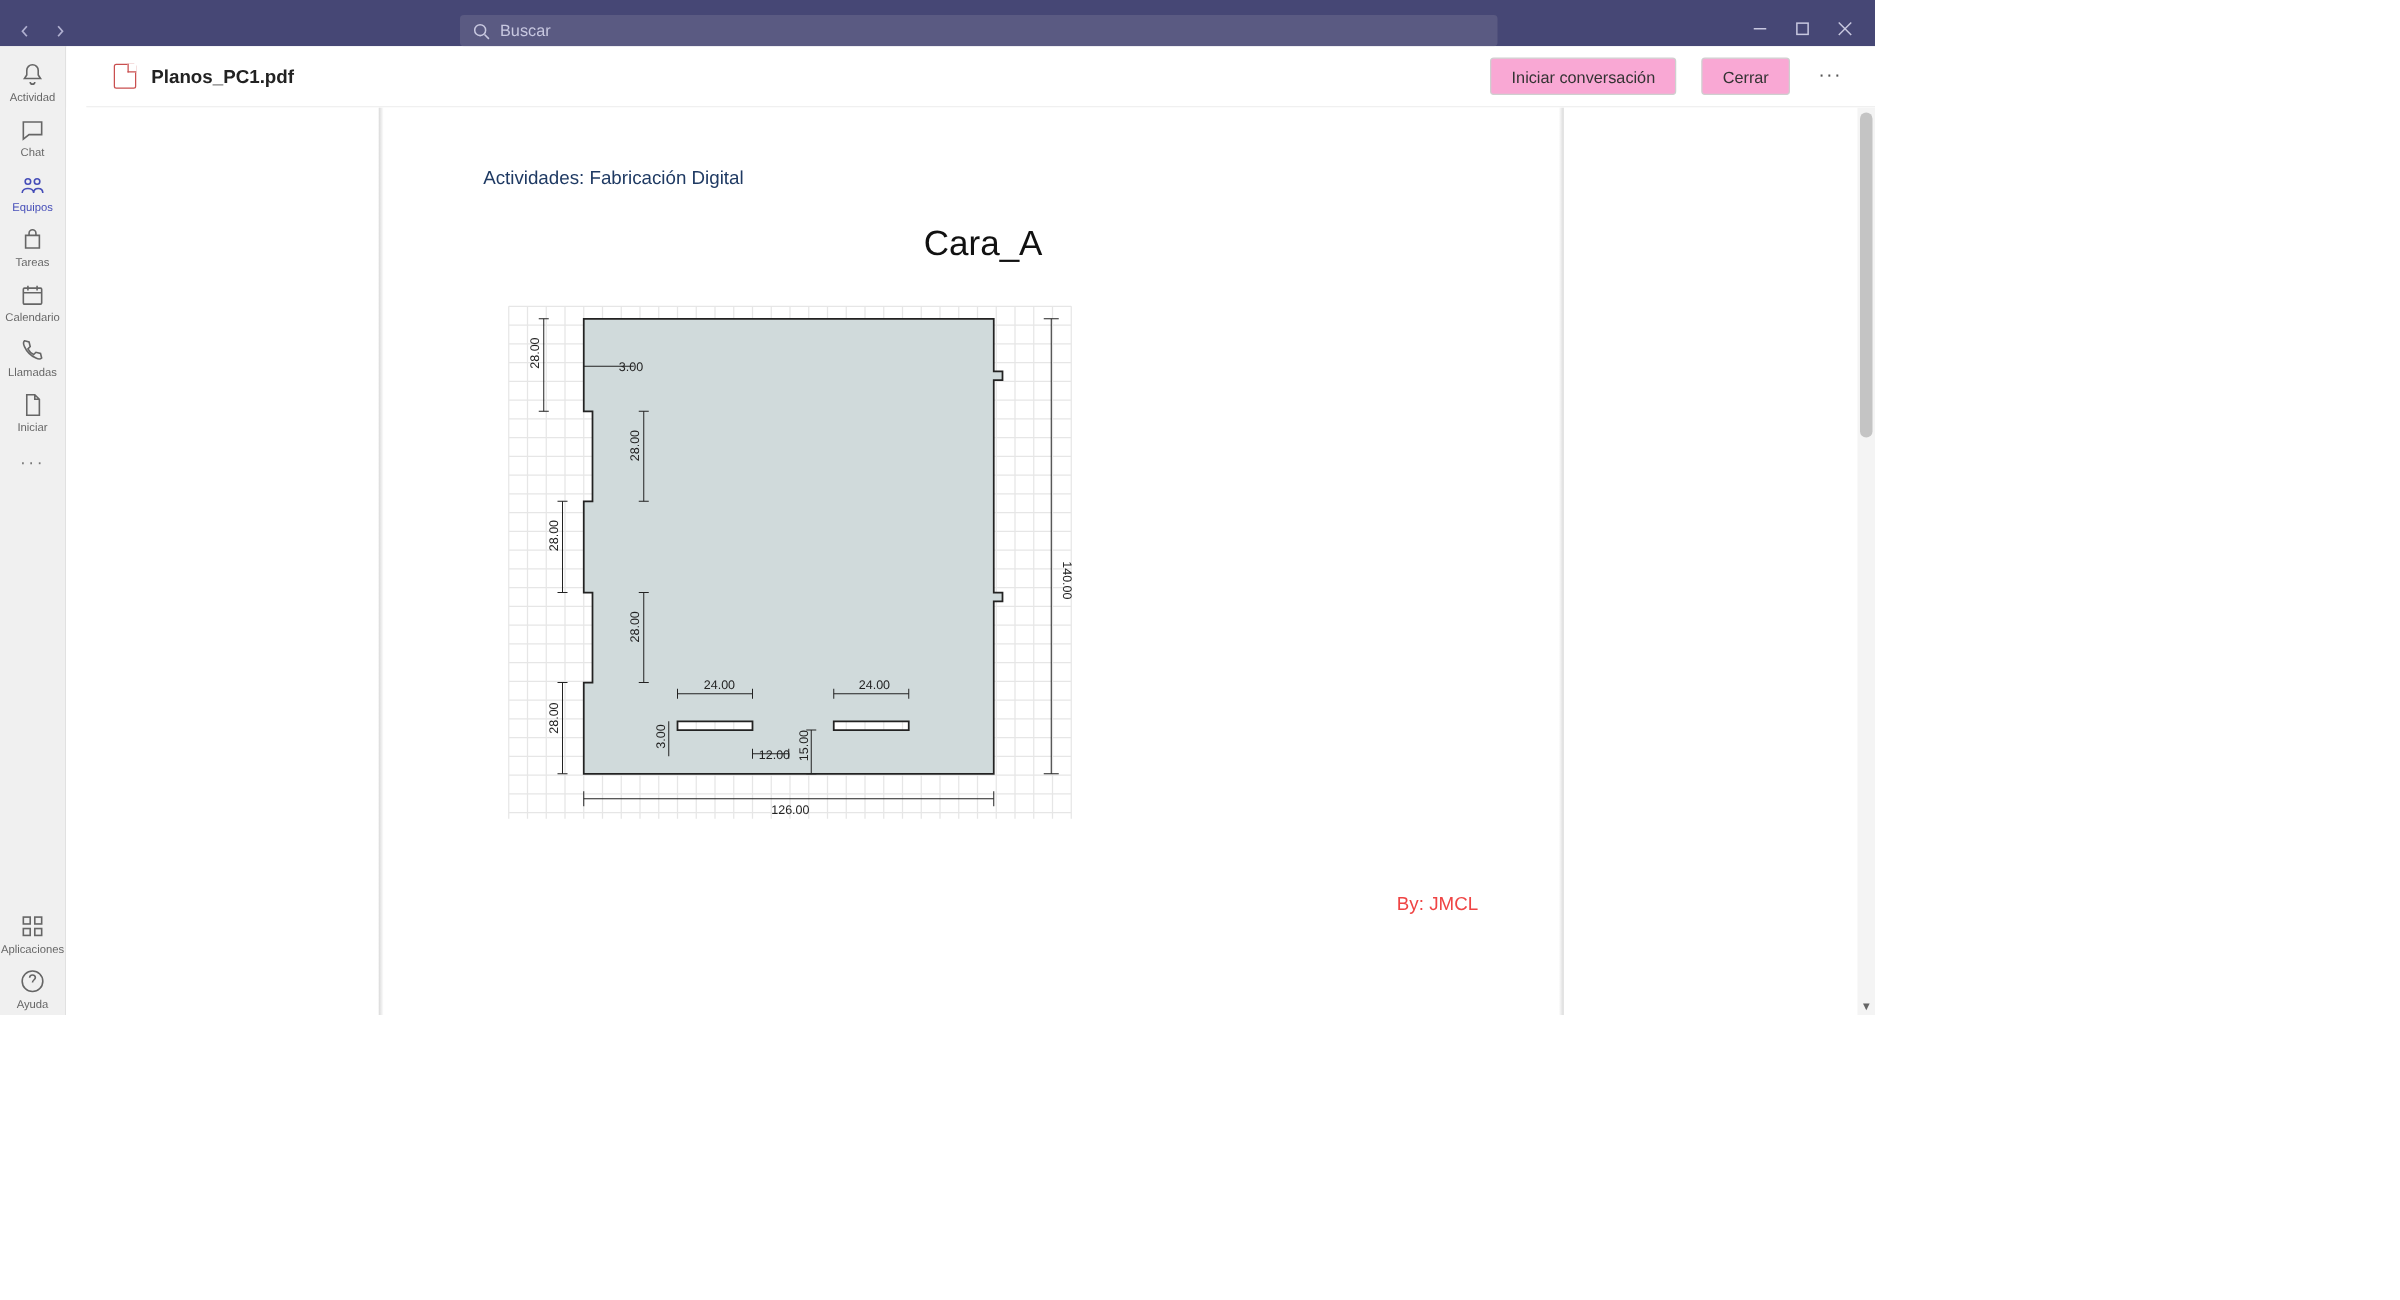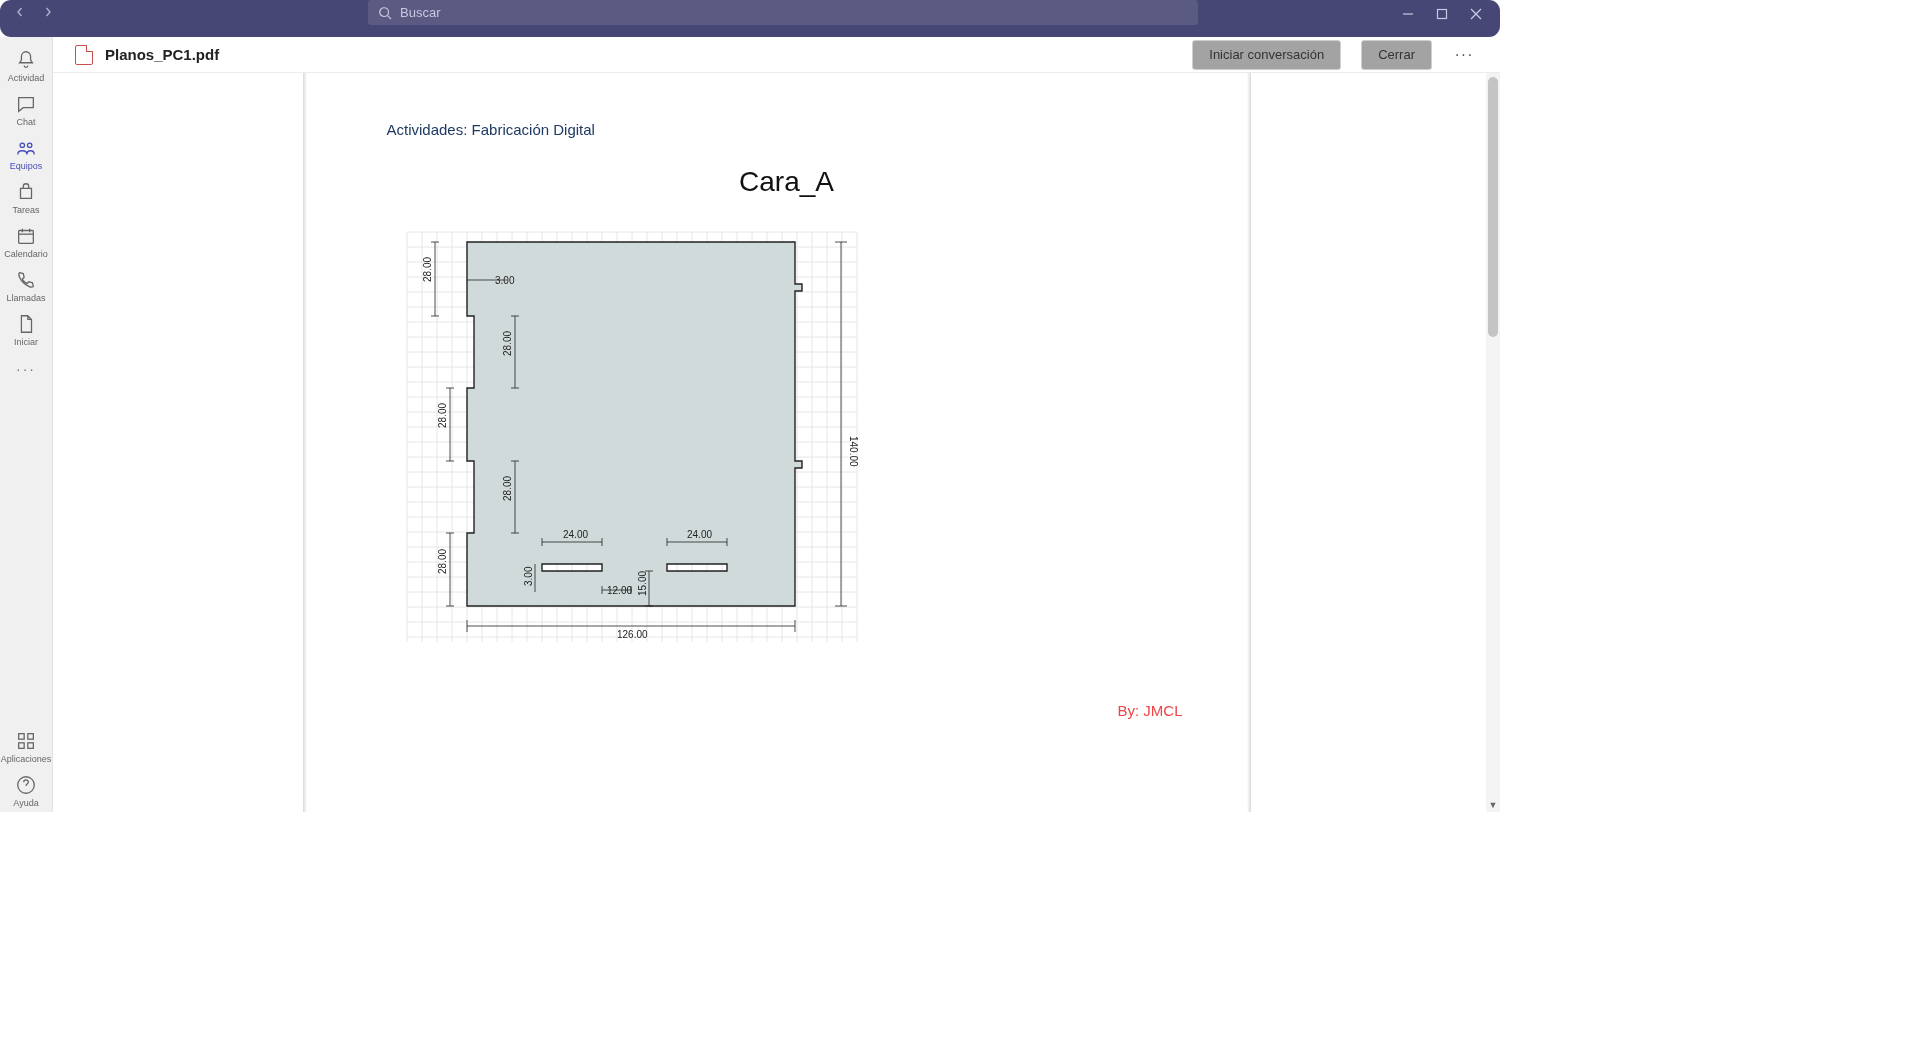--- a/index.html
+++ b/index.html
@@ -1,46 +1,46 @@
 <!DOCTYPE html>
 <html><head>
 <meta charset="utf-8">
 <style>
 * { margin: 0; padding: 0; box-sizing: border-box; font-family: 'Segoe UI', Tahoma, sans-serif; }
 html, body { width: 1500px; height: 812px; overflow: hidden; background: #fff; }
 
 
-.titlebar { height: 37px; background: #464775; display: flex; align-items: flex-start; padding: 0 8px; border-radius: 11px; }
+.titlebar { height: 37px; background: #464775; display: flex; align-items: flex-end; padding: 0 8px; }
 .nav-arrows { display: flex; gap: 4px; align-items: center; margin-right: 8px; }
 .nav-arrow { width: 24px; height: 24px; display: flex; align-items: center; justify-content: center; color: #b0b0d0; cursor: pointer; border-radius: 2px; }
 .searchbox { flex: 0 0 830px; margin-left: 300px; height: 25px; background: #5a5a82; border-radius: 3px; display: flex; align-items: center; padding: 0 10px; color: #c8c8e0; font-size: 13px; gap: 8px; }
 .searchbox svg { flex-shrink: 0; }
 .title-spacer { flex: 1; }
 .win-controls { display: flex; gap: 2px; }
 .win-btn { width: 32px; height: 28px; display: flex; align-items: center; justify-content: center; color: #c8c8e0; cursor: pointer; }
 
 
 .shell { display: flex; height: calc(100% - 37px); }
 .rail { width: 53px; background: #f0f0f0; border-right: 1px solid #e1e1e1; display: flex; flex-direction: column; align-items: flex-start; padding-top: 6px; }
 .rail-item { width: 100%; padding: 6px 0 4px; display: flex; flex-direction: column; align-items: center; gap: 2px; color: #666; cursor: pointer; font-size: 9px; }
 .rail-item.active { color: #464eb8; }
 .rail-item svg { width: 22px; height: 22px; }
 .rail-label { font-size: 9px; }
 .rail-spacer { flex: 1; }
 .rail-more { width: 100%; text-align: center; color: #777; padding: 10px 0; letter-spacing: 2px; font-size: 14px; }
 
 
 .content-col { flex: 1; display: flex; flex-direction: column; background: #fff; }
-.doc-header { height: 36px; border-bottom: 1px solid #ececec; display: flex; align-items: center; padding: 13px 22px; gap: 12px; }
+.doc-header { height: 49px; border-bottom: 1px solid #ececec; display: flex; align-items: center; padding: 13px 22px; gap: 12px; margin-left: 16px; }
 .pdf-icon { width: 18px; height: 20px; position: relative; }
 .pdf-icon::before { content:""; position:absolute; inset:0; border:1px solid #c94f4f; border-radius:2px; }
 .pdf-icon::after { content:""; position:absolute; right:0; top:0; width:6px; height:6px; background:#fff; border-left:1px solid #c94f4f; border-bottom:1px solid #c94f4f; }
 .doc-title { font-size: 15px; font-weight: 600; color: #222; }
 .doc-header-spacer { flex: 1; }
-.hdr-btn { height: 30px; padding: 0 16px; border: 1px solid #cfcfcf; background: #a3a3a3; border-radius: 3px; font-size: 13px; color: #333; cursor: pointer; margin-left: 8px; }
+.hdr-btn { height: 30px; padding: 0 16px; border: 1px solid #cfcfcf; background: #f9a8d4; border-radius: 3px; font-size: 13px; color: #333; cursor: pointer; margin-left: 8px; }
 .hdr-more { width: 28px; text-align: center; color: #555; cursor: pointer; margin-left: 6px; letter-spacing: 1px; }
 
 .viewer { flex: 1; background: #fff; display: flex; justify-content: center; overflow: hidden; position: relative; }
 .scroll-track { position: absolute; right: 0; top: 0; bottom: 0; width: 14px; background: #f4f4f4; }
 .scroll-thumb { position: absolute; right: 2px; top: 4px; width: 10px; height: 260px; background: #c4c4c4; border-radius: 5px; }
 .scroll-arrow { position: absolute; right: 0; width: 14px; height: 14px; display:flex; align-items:center; justify-content:center; color:#666; font-size:9px;}
 .scroll-arrow.up { top:0; }
 .scroll-arrow.down { bottom:0; }
 
 .page-wrap { width: 940px; margin-top: 0; background: #fff; position: relative; padding: 48px 60px 30px 80px; }

